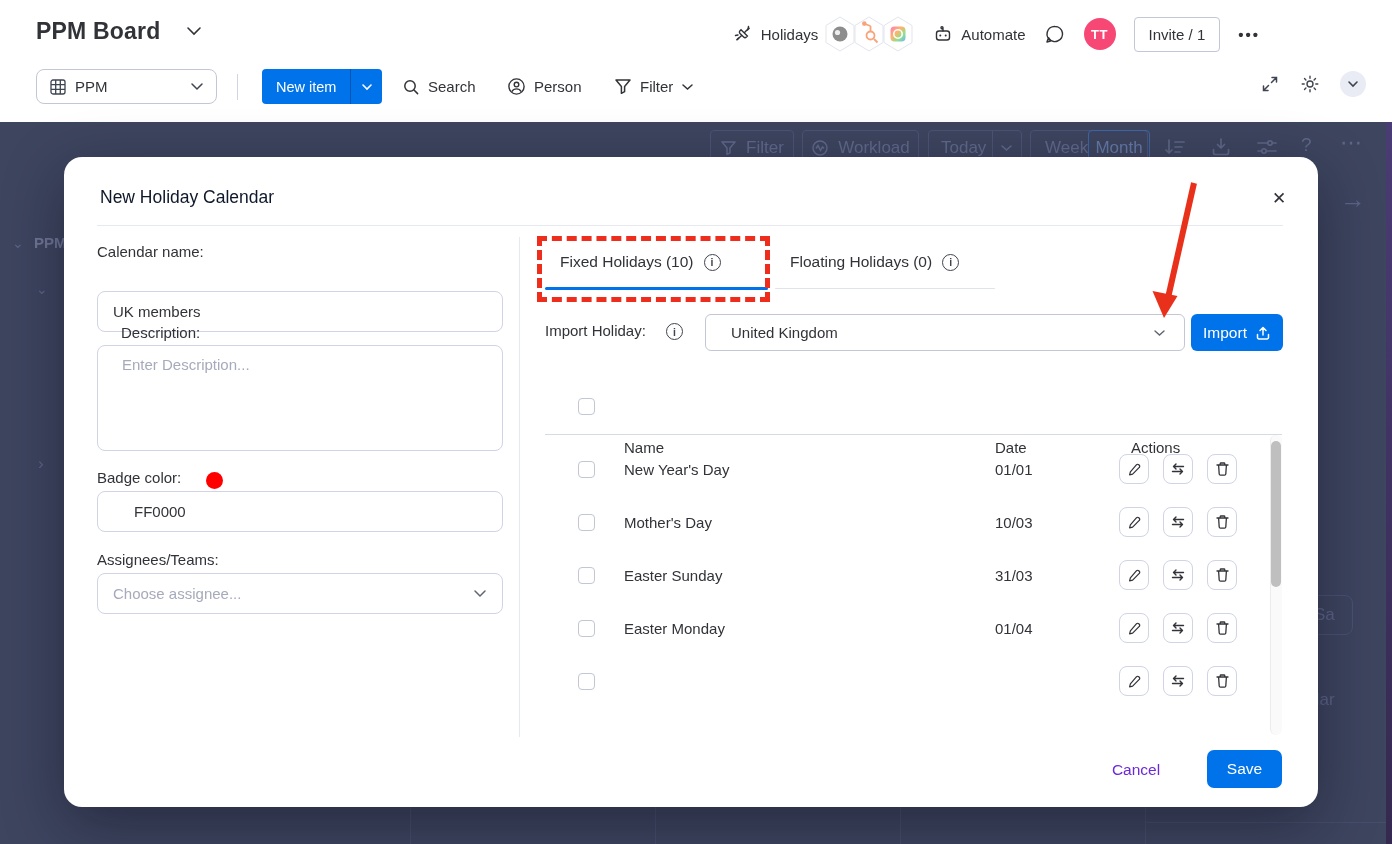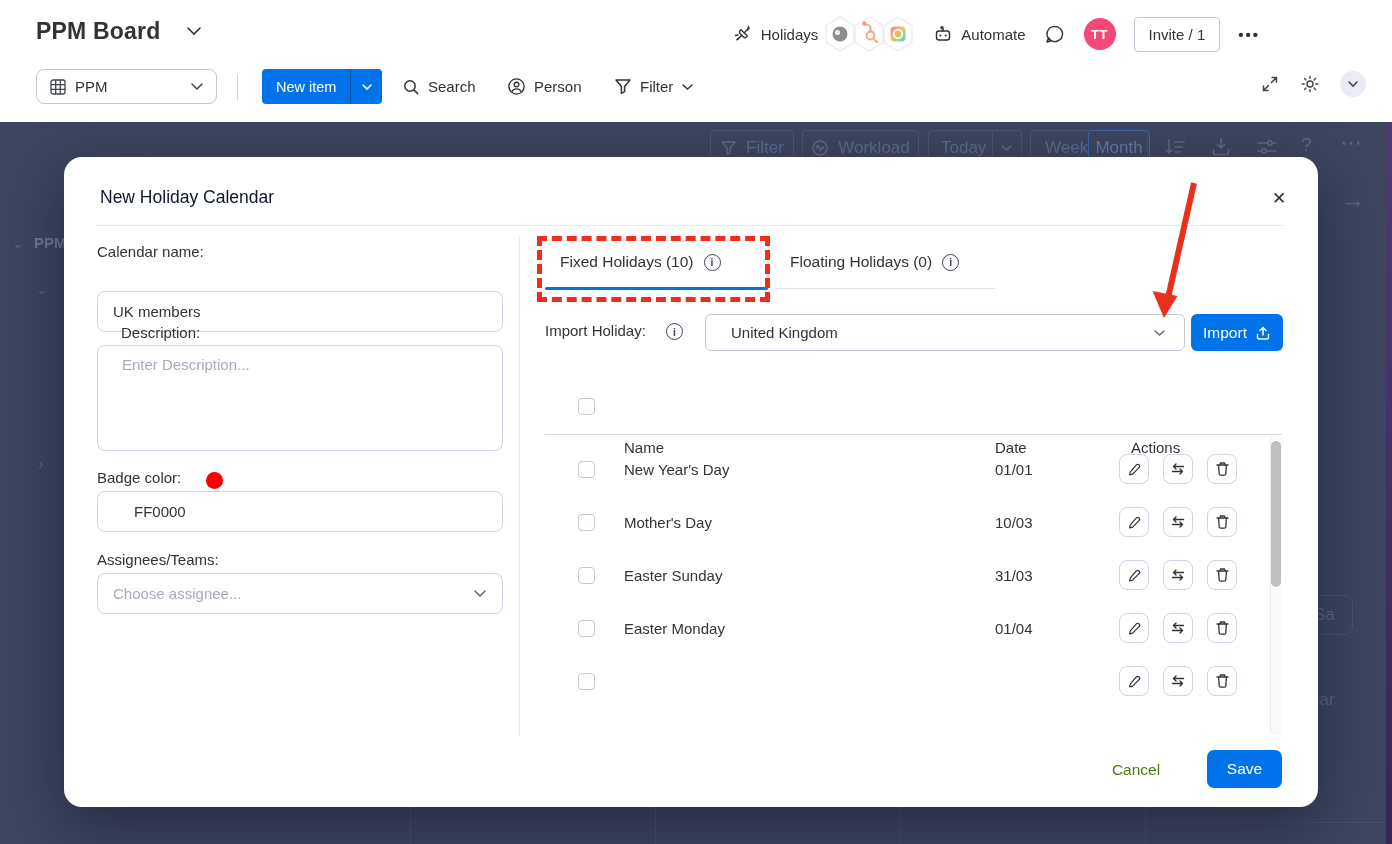--- a/index.html
+++ b/index.html
@@ -73,21 +73,21 @@
   .rows-vp { position:absolute; left:481px; top:278px; width:725px; height:300px; overflow:hidden; }
   .hrow { position:relative; height:53px; }
   .hrow .cbx { left:33px; top:18px; }
   .hname { position:absolute; left:79px; top:18px; font-size:15px; }
   .hdate { position:absolute; left:450px; top:18px; font-size:15px; }
   .acts { position:absolute; left:574px; top:11px; display:flex; gap:14px; }
   .abtn { width:30px; height:30px; border:1px solid #d0d4e4; border-radius:8px; background:#fff; display:flex; align-items:center; justify-content:center; color:#323338; cursor:pointer; padding:0; }
   .sbar { position:absolute; left:1206px; top:278px; width:12px; height:300px; background:#fafafa; border-left:1px solid #ececec; border-radius:6px; }
   .sthumb { position:absolute; left:1207px; top:284px; width:10px; height:146px; background:#bfbfbf; border-radius:5px; cursor:pointer; }
 
-  .cancel-btn { position:absolute; left:1032px; top:598px; width:80px; height:30px; background:none; border:none; font-size:15.5px; font-family:inherit; color:#4d7c0f; cursor:pointer; }
+  .cancel-btn { position:absolute; left:1032px; top:598px; width:80px; height:30px; background:none; border:none; font-size:15.5px; font-family:inherit; color:#6d28d9; cursor:pointer; }
   .save-btn { position:absolute; left:1143px; top:593px; width:75px; height:38px; background:#0073ea; color:#fff; border:none; border-radius:7px; font-size:15.5px; font-family:inherit; cursor:pointer; }
 
   .arrow-svg { position:absolute; left:1040px; top:8px; pointer-events:none; }
   svg { display:block; }
 </style>
 </head>
 <body>
 
 <div class="screen">
 

